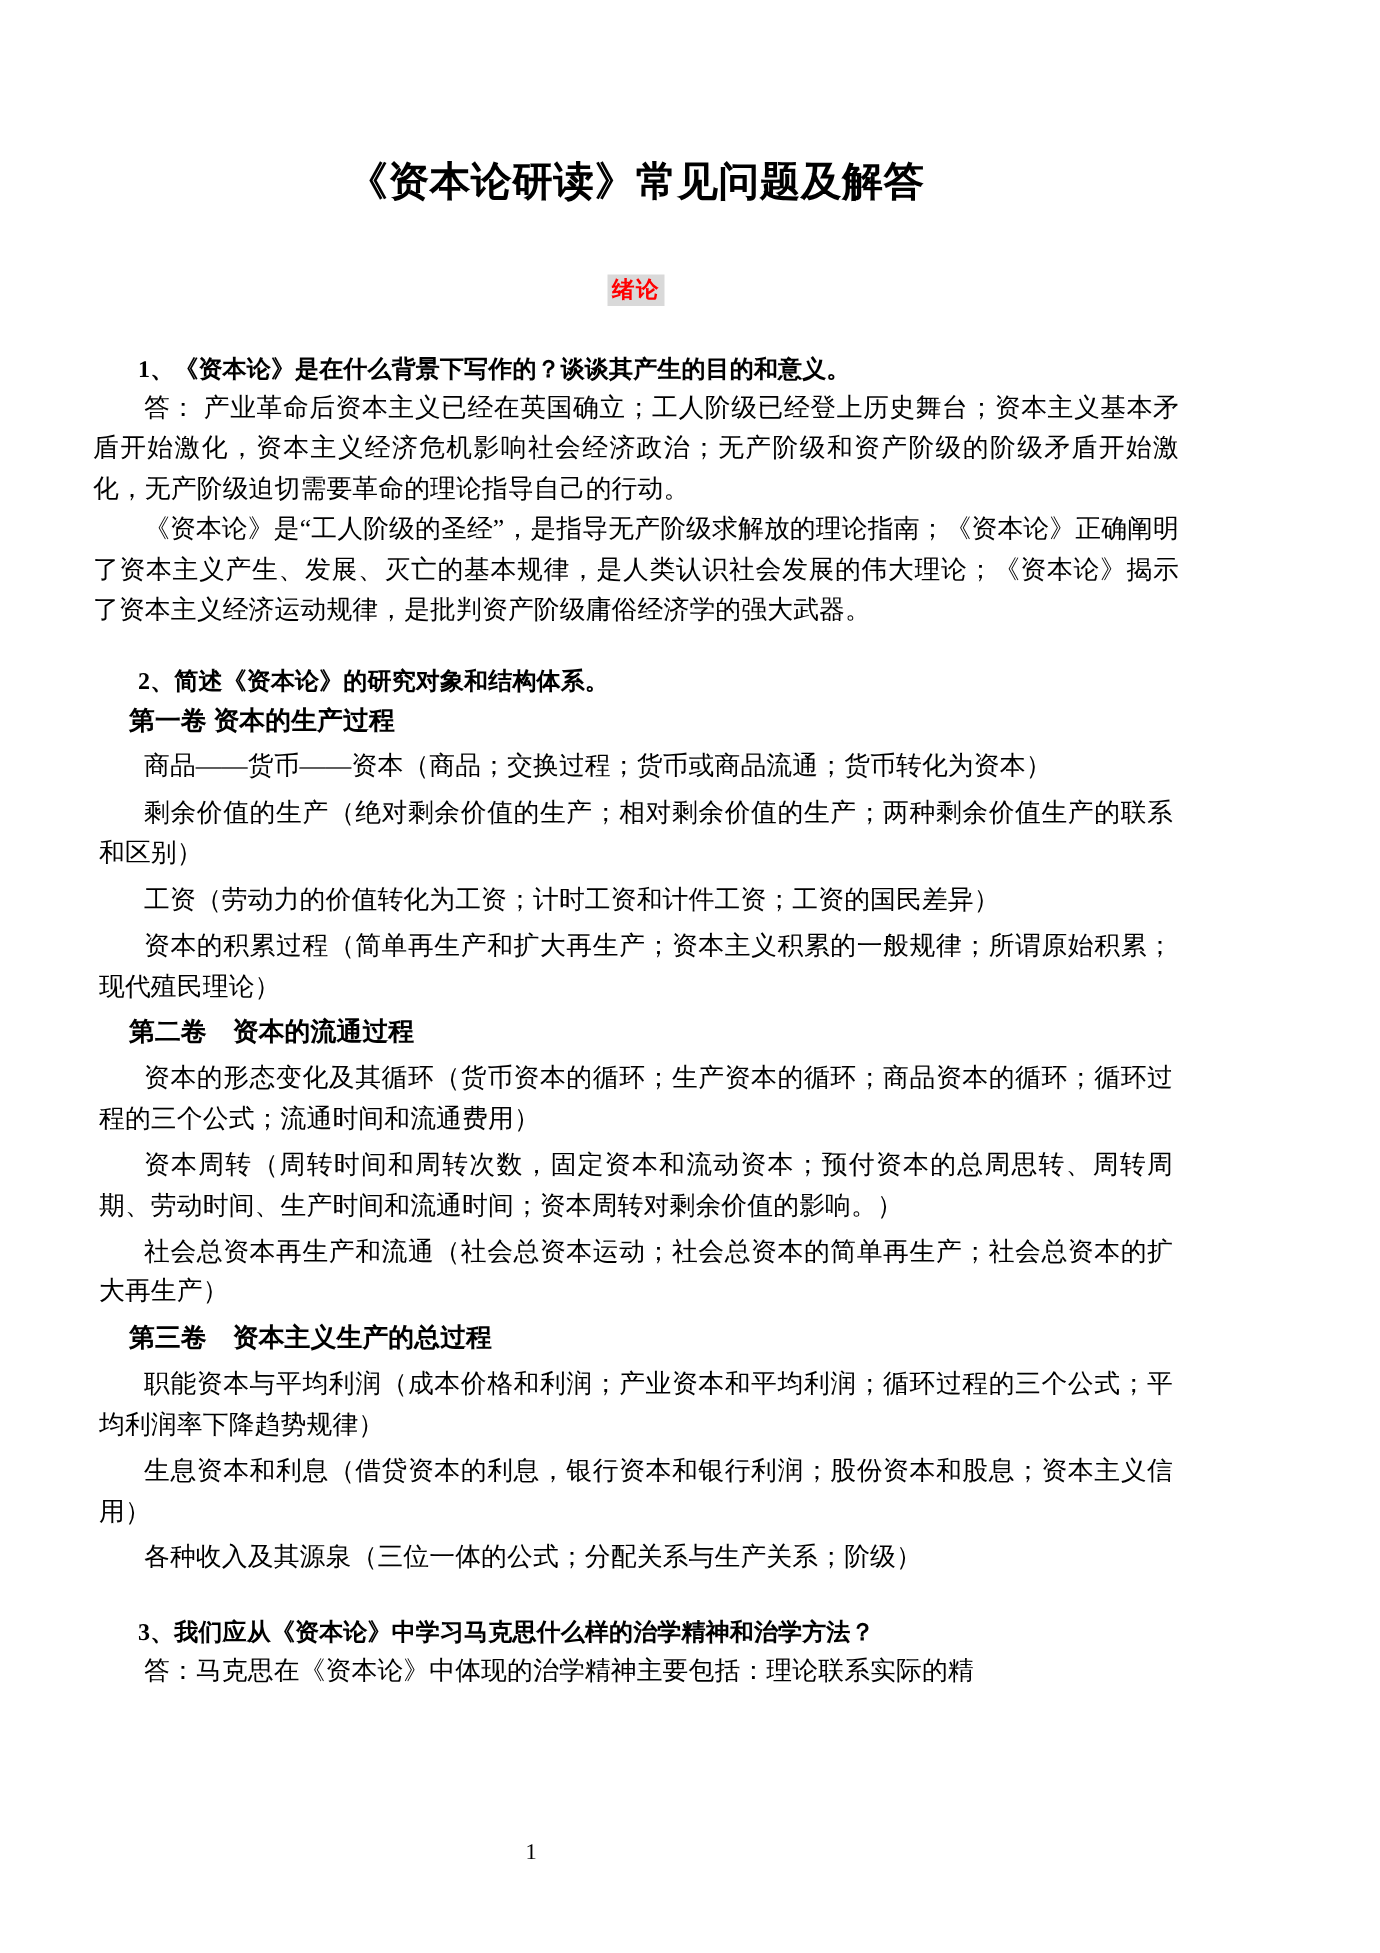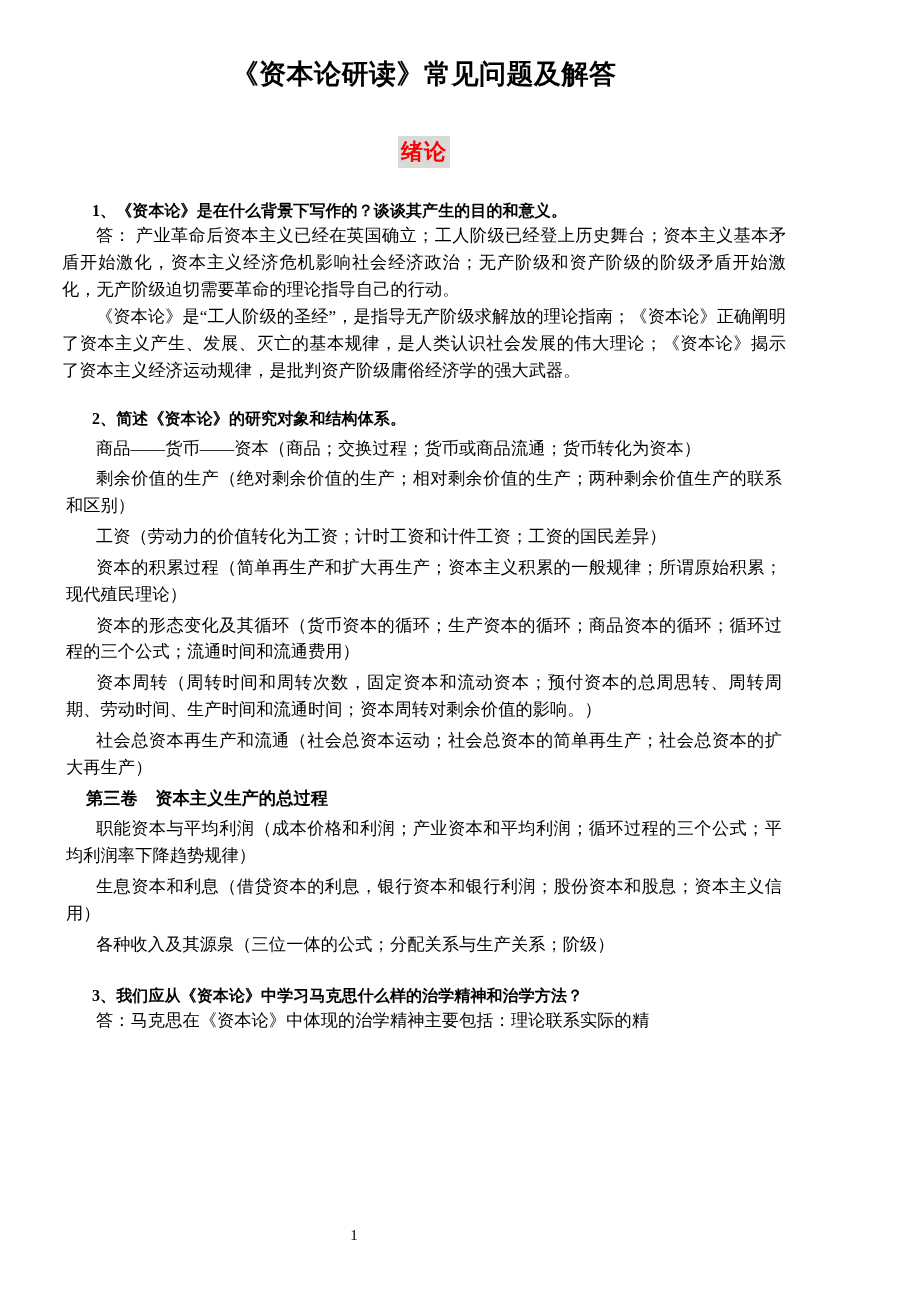--- a/index.html
+++ b/index.html
@@ -11,38 +11,38 @@
   body {
     font-family: "Liberation Serif", "DejaVu Serif", serif;
     color: #000000;
   }
   .page {
     position: relative;
     width: 848px;
     height: 1302px;
     background: #ffffff;
     box-sizing: border-box;
-    padding: 49px 62px 60px 62px;
+    padding: 96px 62px 60px 62px;
     overflow: hidden;
   }
   .doc-title {
     text-align: center;
     font-size: 27px;
     font-weight: bold;
     letter-spacing: 0.5px;
     margin: 8px 0 0 0;
     line-height: 1.3;
   }
   .section-heading-wrap {
     text-align: center;
     margin: 44px 0 30px 0;
   }
   .section-heading {
     display: inline-block;
-    font-size: 22px;
+    font-size: 15px;
     font-weight: bold;
     color: #ff0000;
     background: #d9d9d9;
     padding: 1px 3px;
     letter-spacing: 1px;
   }
   .qa-block {
     margin-bottom: 2px;
   }
   .q {
@@ -107,25 +107,27 @@
     <p class="q">1、《资本论》是在什么背景下写作的？谈谈其产生的目的和意义。</p>
     <p class="a">答： 产业革命后资本主义已经在英国确立；工人阶级已经登上历史舞台；资本主义基本矛盾开始激化，资本主义经济危机影响社会经济政治；无产阶级和资产阶级的阶级矛盾开始激化，无产阶级迫切需要革命的理论指导自己的行动。</p>
     <p class="a">《资本论》是“工人阶级的圣经”，是指导无产阶级求解放的理论指南；《资本论》正确阐明了资本主义产生、发展、灭亡的基本规律，是人类认识社会发展的伟大理论；《资本论》揭示了资本主义经济运动规律，是批判资产阶级庸俗经济学的强大武器。</p>
   </div>
 
   <div class="spacer-md"></div>
 
   <div class="qa-block">
     <p class="q">2、简述《资本论》的研究对象和结构体系。</p>
 
+    <p class="vol">第一卷 资本的生产过程</p>
     <p class="item">商品——货币——资本（商品；交换过程；货币或商品流通；货币转化为资本）</p>
     <p class="item">剩余价值的生产（绝对剩余价值的生产；相对剩余价值的生产；两种剩余价值生产的联系和区别）</p>
     <p class="item">工资（劳动力的价值转化为工资；计时工资和计件工资；工资的国民差异）</p>
     <p class="item">资本的积累过程（简单再生产和扩大再生产；资本主义积累的一般规律；所谓原始积累；现代殖民理论）</p>
 
+    <p class="vol">第二卷　资本的流通过程</p>
     <p class="item">资本的形态变化及其循环（货币资本的循环；生产资本的循环；商品资本的循环；循环过程的三个公式；流通时间和流通费用）</p>
     <p class="item">资本周转（周转时间和周转次数，固定资本和流动资本；预付资本的总周思转、周转周期、劳动时间、生产时间和流通时间；资本周转对剩余价值的影响。）</p>
     <p class="item">社会总资本再生产和流通（社会总资本运动；社会总资本的简单再生产；社会总资本的扩大再生产）</p>
 
     <p class="vol">第三卷　资本主义生产的总过程</p>
     <p class="item">职能资本与平均利润（成本价格和利润；产业资本和平均利润；循环过程的三个公式；平均利润率下降趋势规律）</p>
     <p class="item">生息资本和利息（借贷资本的利息，银行资本和银行利润；股份资本和股息；资本主义信用）</p>
     <p class="item">各种收入及其源泉（三位一体的公式；分配关系与生产关系；阶级）</p>
   </div>
 

